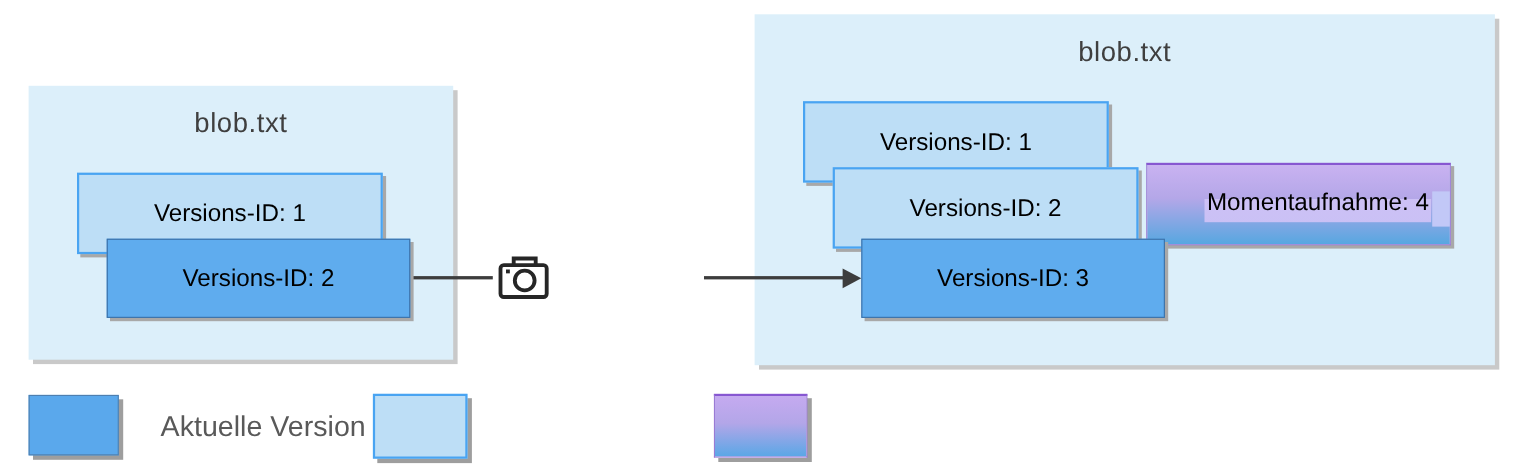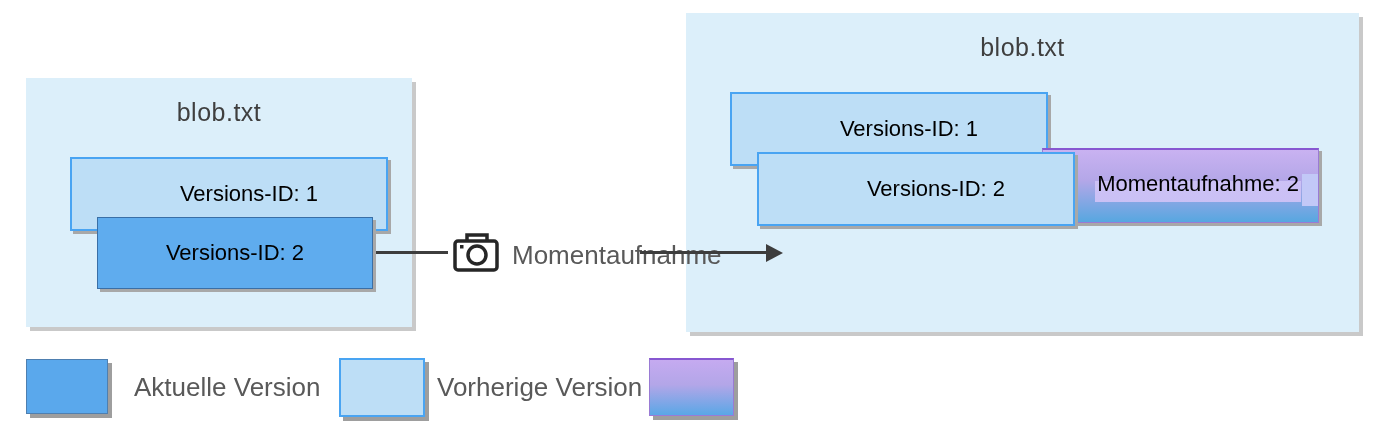--- a/index.html
+++ b/index.html
@@ -13,21 +13,21 @@
   }
   .panel-title{
     position:absolute;left:0;right:0;top:20px;text-align:center;
     font-size:25px;color:#3f3f3f;letter-spacing:0.5px;
   }
   .vbox{
     position:absolute;display:flex;align-items:center;justify-content:center;
     box-shadow:3px 3px 0 #a8a8a8;
   }
   .vbox .box-label{font-size:22px;color:#000;}
-  .v-previous{background:#bddef6;border:2px solid #49a4f2;padding-left:40px;}
+  .v-previous{background:#bddef6;border:2px solid #49a4f2;}
   .v-current{background:#5facee;border:1px solid #3a6fa6;}
   .v-snapshot{
     background:linear-gradient(180deg,#c9b2f1 0%,#b4a7e8 42%,#57a7e0 100%);
     border:1px solid #9a7bd4;border-top:2px solid #8757d1;
   }
   .snap-inner{
     width:100%;height:100%;display:flex;align-items:center;justify-content:flex-end;
   }
   .snap-text{
     font-size:22px;color:#000;white-space:nowrap;transform:translateX(4px);
@@ -66,21 +66,20 @@
     <div class="panel-title">blob.txt</div>
     <div class="vbox v-previous" style="left:44px;top:79px;width:274px;height:70px;z-index:1;">
       <span class="box-label">Versions-ID: 1</span>
     </div>
     <div class="vbox v-current" style="left:71px;top:139px;width:274px;height:70px;z-index:2;">
       <span class="box-label">Versions-ID: 2</span>
     </div>
   </div>
 
   <div class="arrow-line" style="left:371px;top:251px;width:77px;"></div>
-  <div class="mid-label" style="left:512px;top:240px;z-index:1;">Momentaufnahme</div>
   <div class="arrow-line" style="left:640px;top:251px;width:128px;z-index:2;"></div>
   <div class="arrow-head" style="left:766px;top:244px;z-index:2;"></div>
   <div class="camera" style="left:452px;top:231px;width:48px;height:42px;">
     <svg width="48" height="42" viewBox="0 0 48 42">
       <rect x="3" y="10" width="42" height="29" rx="3" fill="none" stroke="#262626" stroke-width="3.5"></rect>
       <path d="M15 10 L15 4 L35 4 L35 10" fill="none" stroke="#262626" stroke-width="3.5"></path>
       <circle cx="25" cy="24" r="9" fill="none" stroke="#262626" stroke-width="3.5"></circle>
       <rect x="8" y="14" width="3.5" height="3.5" fill="#262626"></rect>
     </svg>
   </div>
@@ -88,27 +87,29 @@
   <div class="panel" style="left:686px;top:13px;width:673px;height:319px;">
     <div class="panel-title">blob.txt</div>
     <div class="vbox v-previous" style="left:44px;top:79px;width:274px;height:70px;z-index:1;">
       <span class="box-label">Versions-ID: 1</span>
     </div>
     <div class="vbox v-previous" style="left:71px;top:139px;width:274px;height:70px;z-index:2;">
       <span class="box-label">Versions-ID: 2</span>
     </div>
     <div class="vbox v-snapshot" style="left:356px;top:135px;width:275px;height:72px;z-index:1;">
       <div class="snap-inner">
-        <span class="snap-text">Momentaufnahme: 2</span>
+        <span class="snap-text">Momentaufnahme: 4</span>
         <span class="highlight-tail"></span>
       </div>
+    </div>
+    <div class="vbox v-current" style="left:97px;top:204px;width:274px;height:70px;z-index:3;">
+      <span class="box-label">Versions-ID: 3</span>
     </div>
   </div>
 
   <div class="legend-swatch sw-current" style="left:26px;top:359px;width:80px;height:53px;"></div>
-  <div class="legend-label" style="left:134px;top:372px;text-align:right;">Aktuelle Version</div>
+  <div class="legend-label" style="left:146px;top:372px;text-align:right;">Aktuelle Version</div>
 
   <div class="legend-swatch sw-previous" style="left:339px;top:358px;width:82px;height:55px;"></div>
-  <div class="legend-label" style="left:437px;top:372px;">Vorherige Version</div>
 
   <div class="legend-swatch sw-snapshot" style="left:649px;top:358px;width:83px;height:55px;"></div>
 
 </div>
 
 </body></html>

